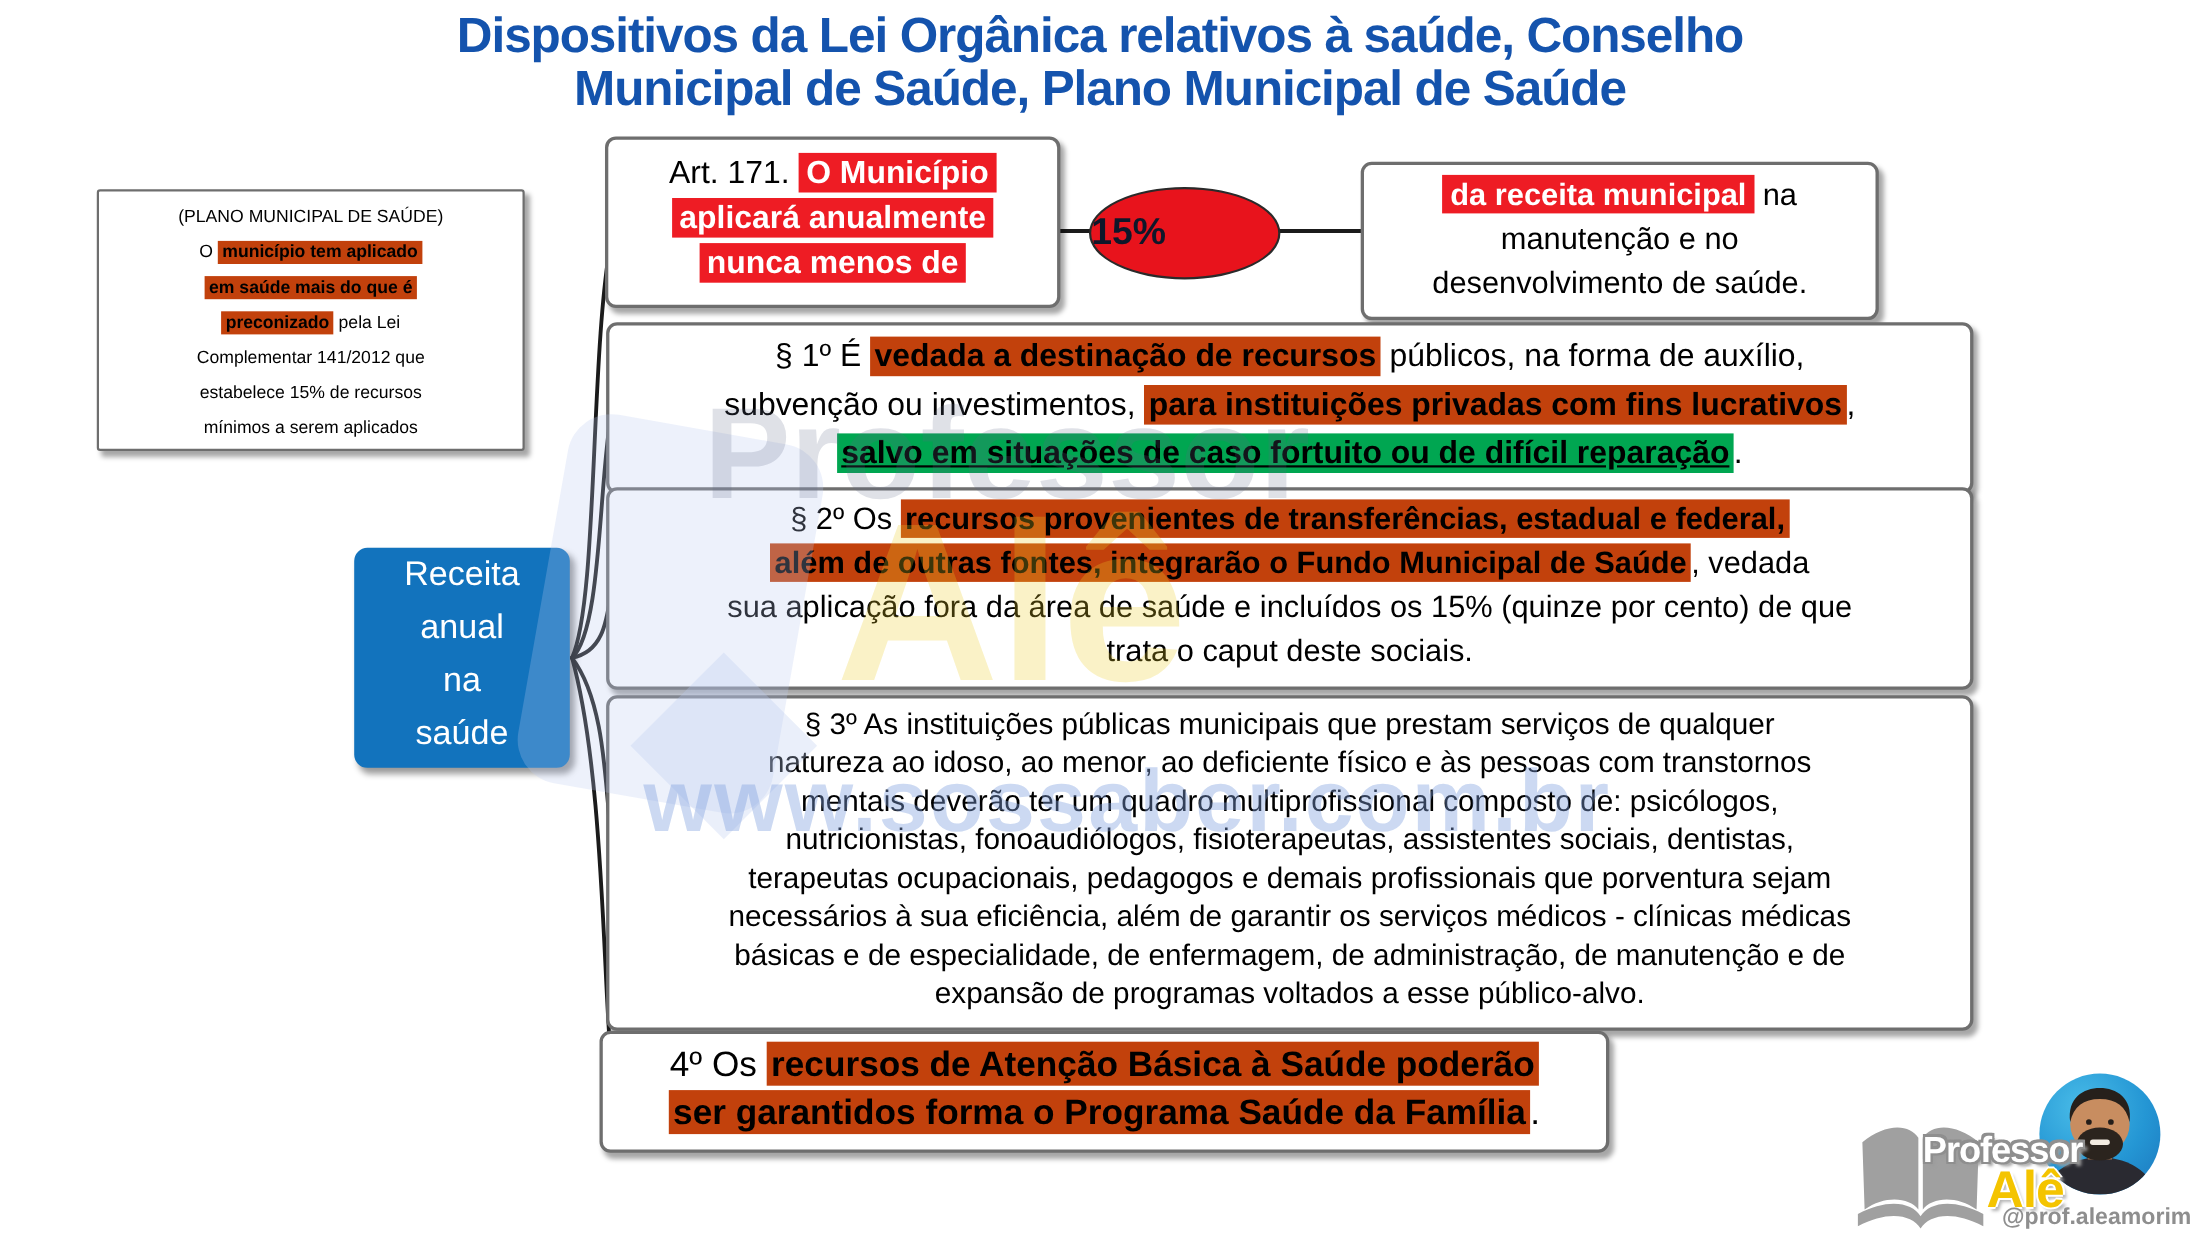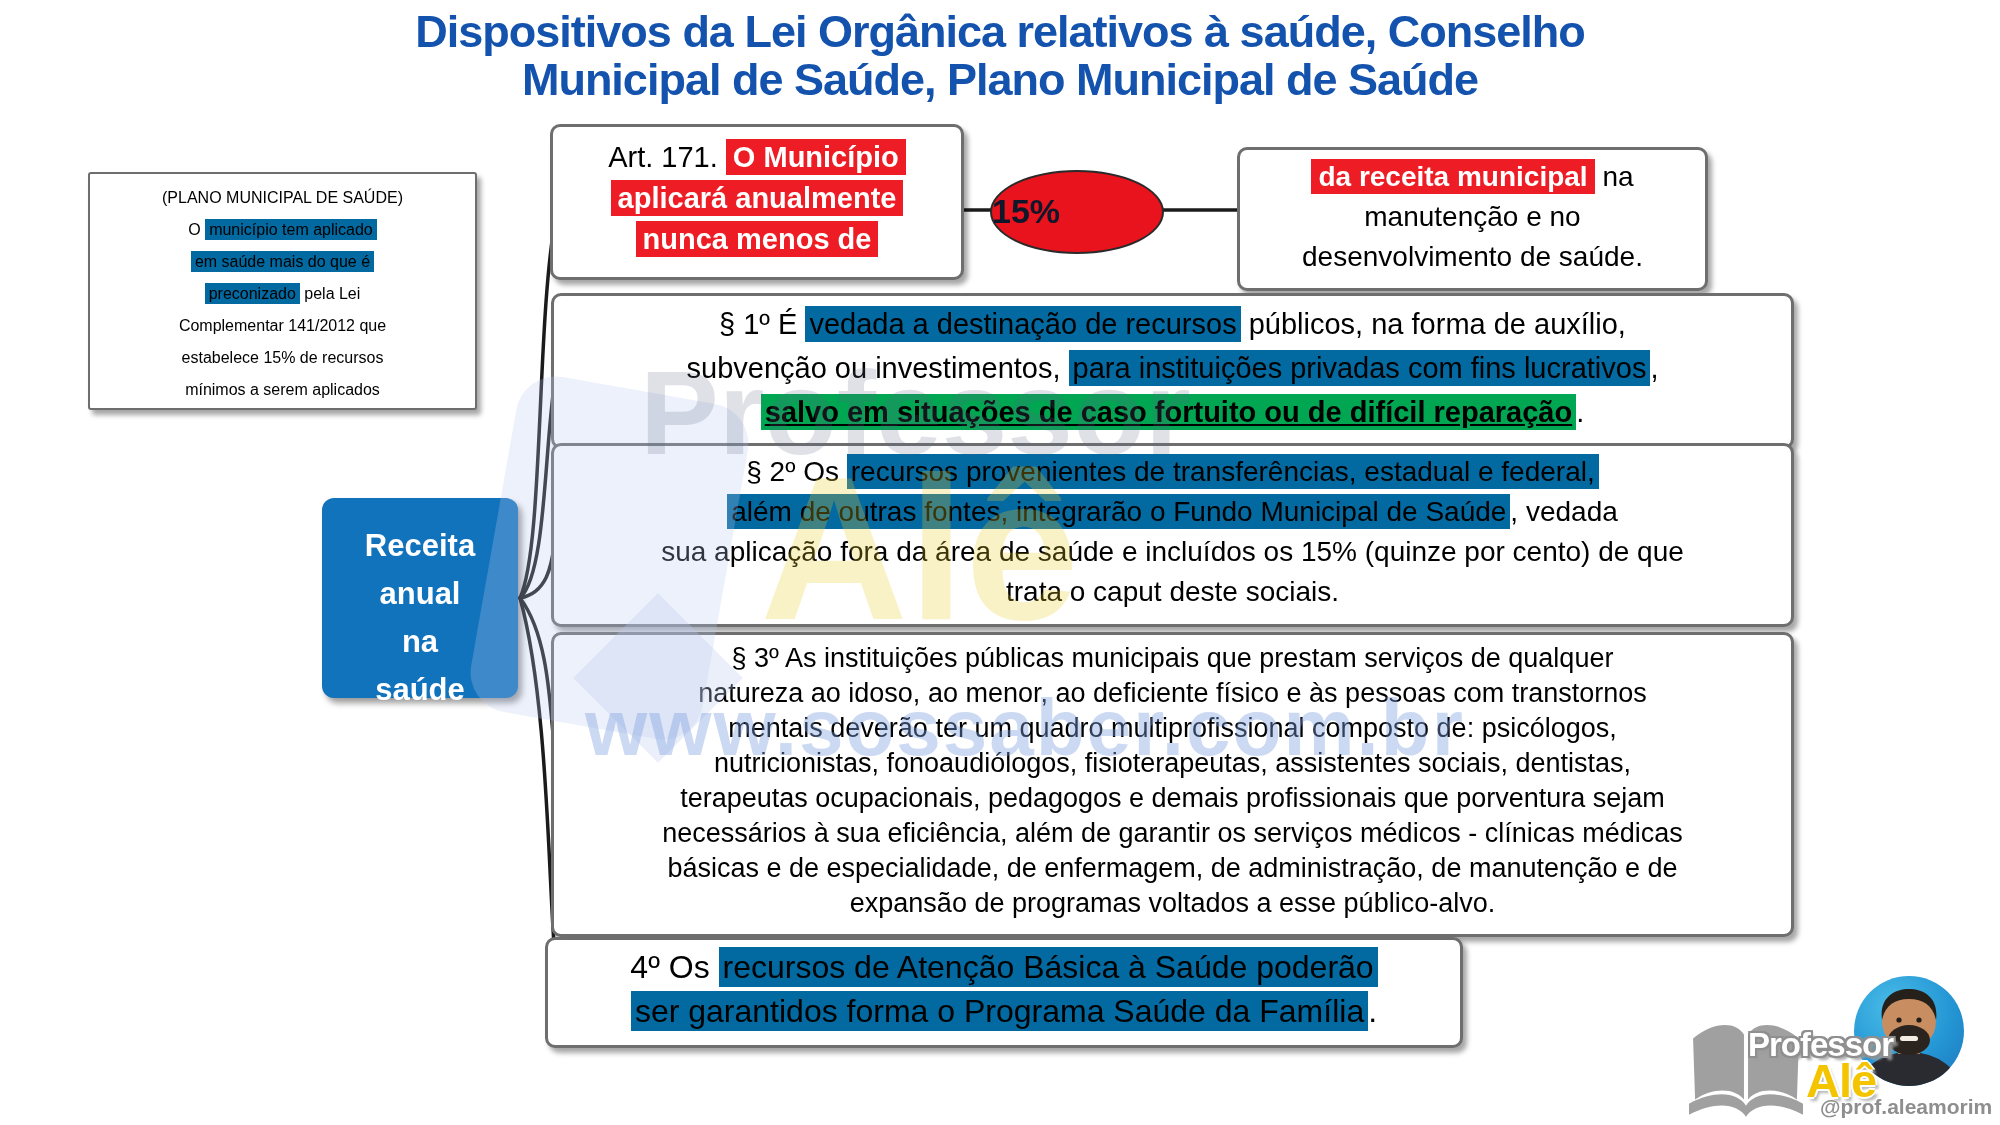--- a/index.html
+++ b/index.html
@@ -7,37 +7,37 @@
          font-family:"Liberation Sans", sans-serif;color:#000;}
   
   .connectors{position:absolute;left:0;top:0;width:2000px;height:1125px;z-index:1;}
   
   .title{position:absolute;left:0;top:8px;width:100%;text-align:center;z-index:2;
          font-weight:bold;font-size:45px;line-height:48px;letter-spacing:-1px;color:#1453ad;}
   
   .box{position:absolute;background:#fff;border:3px solid #6e6e6e;border-radius:10px;
        box-shadow:4px 5px 5px rgba(0,0,0,0.35);text-align:center;z-index:2;}
   .ln{white-space:nowrap;}
-  .hl-y{background:#0369a1;font-weight:normal;padding:2px 4px;}
+  .hl-y{background:#c2410c;font-weight:bold;padding:2px 4px;}
   .hl-g{background:#00a651;font-weight:bold;padding:2px 4px;text-decoration:underline;}
   .hl-r{background:#ee1c24;color:#fff;font-weight:bold;padding:2px 7px;}
   
   .plano{left:88px;top:172px;width:385px;height:226px;font-size:16px;line-height:32px;padding-top:8px;border-width:2px;border-radius:3px;}
   .art  {left:550px;top:124px;width:408px;height:140px;font-size:29px;line-height:41px;padding-top:10px;}
   .rm   {left:1237px;top:147px;width:465px;height:131px;font-size:28px;line-height:40px;padding-top:7px;}
   .p1   {left:551px;top:293px;width:1237px;height:144px;font-size:29px;line-height:44px;padding-top:6px;}
   .p2   {left:551px;top:443px;width:1237px;height:172px;font-size:28px;line-height:40px;padding-top:6px;}
   .p3   {left:551px;top:632px;width:1237px;height:293px;font-size:27px;line-height:35px;padding-top:6px;}
   .p4   {left:545px;top:937px;width:912px;height:100px;font-size:32px;line-height:44px;padding-top:5px;}
   .ellipse{position:absolute;left:990px;top:170px;width:170px;height:80px;background:#e8131c;
            border:2px solid #2a2a2a;border-radius:50%;z-index:3;text-align:left;
            color:#0f172a;font-weight:bold;font-size:34px;line-height:78px;}
   .blue-node{position:absolute;left:322px;top:498px;width:196px;height:200px;background:#1273bd;
              border-radius:12px;box-shadow:4px 5px 6px rgba(0,0,0,0.4);z-index:2;text-align:center;
-             color:#fff;font-weight:bold;font-size:31px;line-height:48px;padding-top:24px;box-sizing:border-box;}
+             color:#fff;font-weight:normal;font-size:31px;line-height:48px;padding-top:0;box-sizing:border-box;}
   
   .wm{position:absolute;z-index:4;pointer-events:none;font-weight:bold;}
   .wm-prof{left:640px;top:345px;font-size:118px;color:rgba(95,105,135,0.20);}
   .wm-ale{left:760px;top:430px;font-size:205px;color:rgba(235,203,40,0.26);}
   .wm-site{left:585px;top:682px;font-size:80px;letter-spacing:2px;color:rgba(128,160,222,0.40);}
   .wm-shape1{left:492px;top:388px;width:235px;height:340px;background:rgba(185,202,238,0.26);border-radius:40px;transform:rotate(10deg);}
   .wm-shape2{left:598px;top:618px;width:120px;height:120px;background:rgba(185,202,238,0.30);transform:rotate(45deg);}
   
   .logo-book{position:absolute;left:1682px;top:1012px;width:128px;height:112px;z-index:5;}
   .logo-prof{position:absolute;left:1748px;top:1026px;z-index:7;font-weight:bold;font-size:33px;letter-spacing:-1px;color:#fff;

